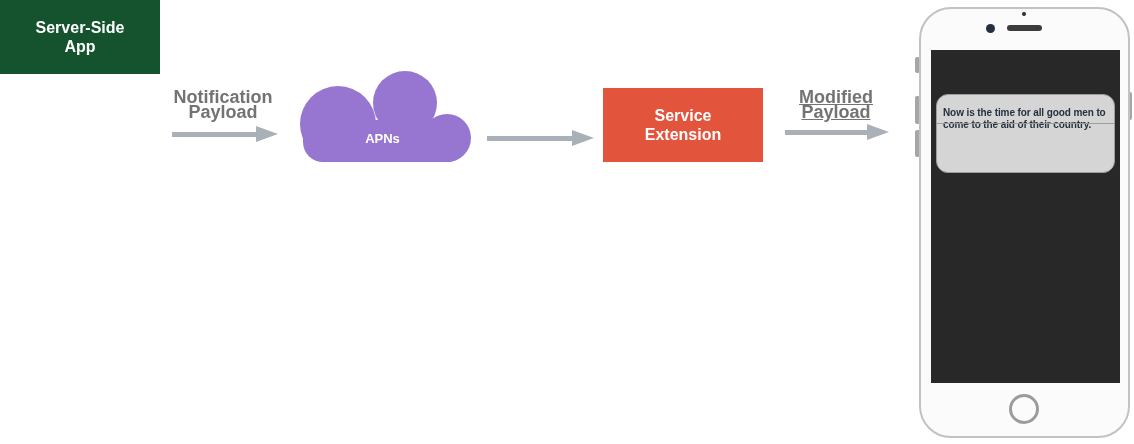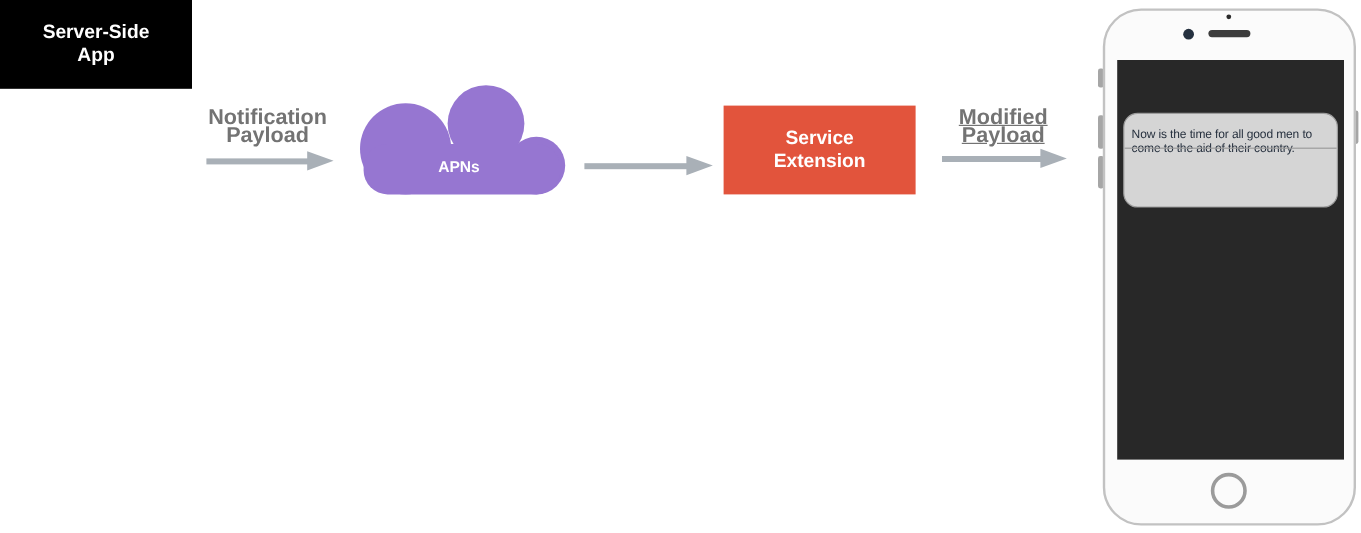--- a/index.html
+++ b/index.html
@@ -20,21 +20,21 @@
     display: flex;
     flex-direction: column;
     align-items: center;
     justify-content: center;
     color: #ffffff;
     font-weight: bold;
     font-size: 16px;
     line-height: 19px;
     text-align: center;
   }
-  .box-server { left: 0; top: 90; width: 160px; height: 74px; background: #000000; }
+  .box-server { left: 0; top: 90; width: 160px; height: 74px; background: #14532d; }
   .box-service { left: 603px; top: 88px; width: 160px; height: 74px; background: #E2543C; text-align: center; }
 
   
   .flow-label {
     position: absolute;
     width: 130px;
     text-align: center;
     color: #737373;
     font-weight: bold;
     font-size: 18px;
@@ -145,21 +145,21 @@
   }
   .notif-divider {
     position: absolute;
     left: 0; right: 0; top: 28px;
     height: 1px;
     background: #9C9C9C;
   }
   .notif-body {
     margin-top: 12px;
     padding: 0 5px 0 6px;
-    font-weight: normal;
+    font-weight: bold;
     font-size: 10px;
     line-height: 11.5px;
     letter-spacing: -0.1px;
     color: #26303E;
   }
 </style>
 </head>
 <body>
 
 <div class="canvas">

